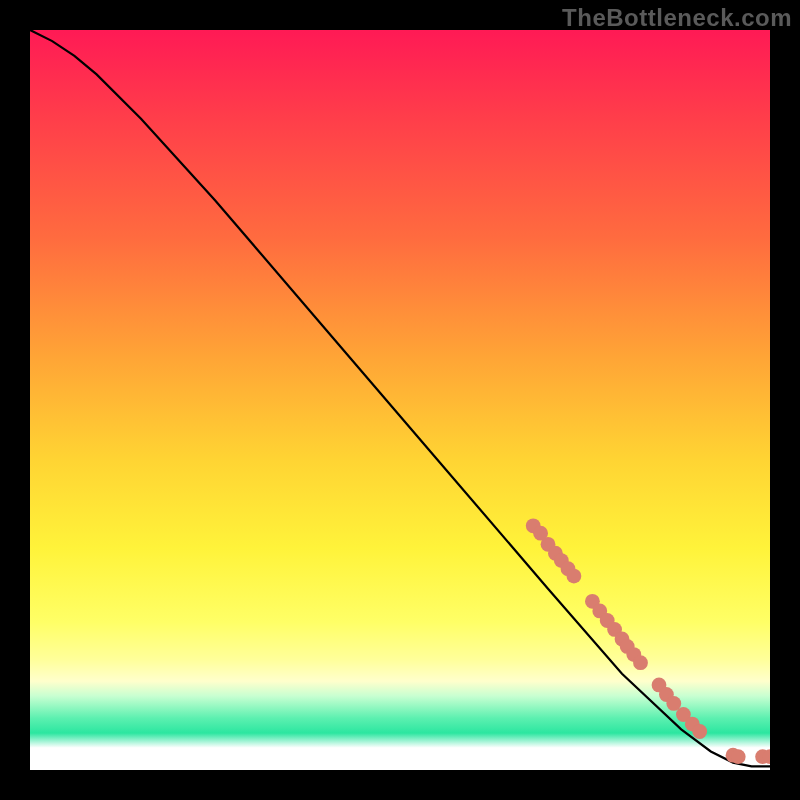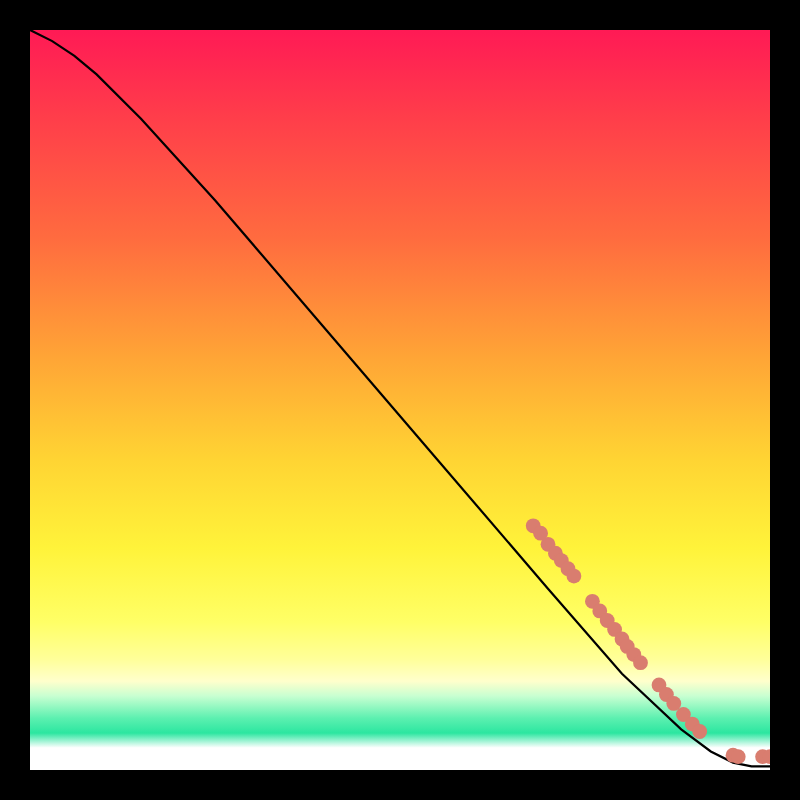--- a/index.html
+++ b/index.html
@@ -59,20 +59,21 @@
     width: 740px;
     height: 740px;
     z-index: 3;
   }
 </style>
 </head>
 <body>
 
 <div class="frame">
 
+  <div class="watermark">TheBottleneck.com</div>
 
   <div class="plot-bg"></div>
 
   <svg class="curve" viewBox="0 0 740 740" preserveAspectRatio="none">
     <path fill="none" stroke="#000" stroke-width="2.2" d="M0.0 0.0 L22.2 11.1 L44.4 25.9 L66.6 44.4 L111.0 88.8 L185.0 170.2 L296.0 299.7 L407.0 429.2 L518.0 558.7 L592.0 643.8 L651.2 699.3 L680.8 721.5 L703.0 732.6 L721.5 736.3 L740.0 736.3"></path>
     <g id="marker-group">
         <circle cx="503.2" cy="495.8" r="7.4" fill="#d97d6f"></circle>
         <circle cx="510.6" cy="503.2" r="7.4" fill="#d97d6f"></circle>
         <circle cx="518.0" cy="514.3" r="7.4" fill="#d97d6f"></circle>
         <circle cx="525.4" cy="523.2" r="7.4" fill="#d97d6f"></circle>

